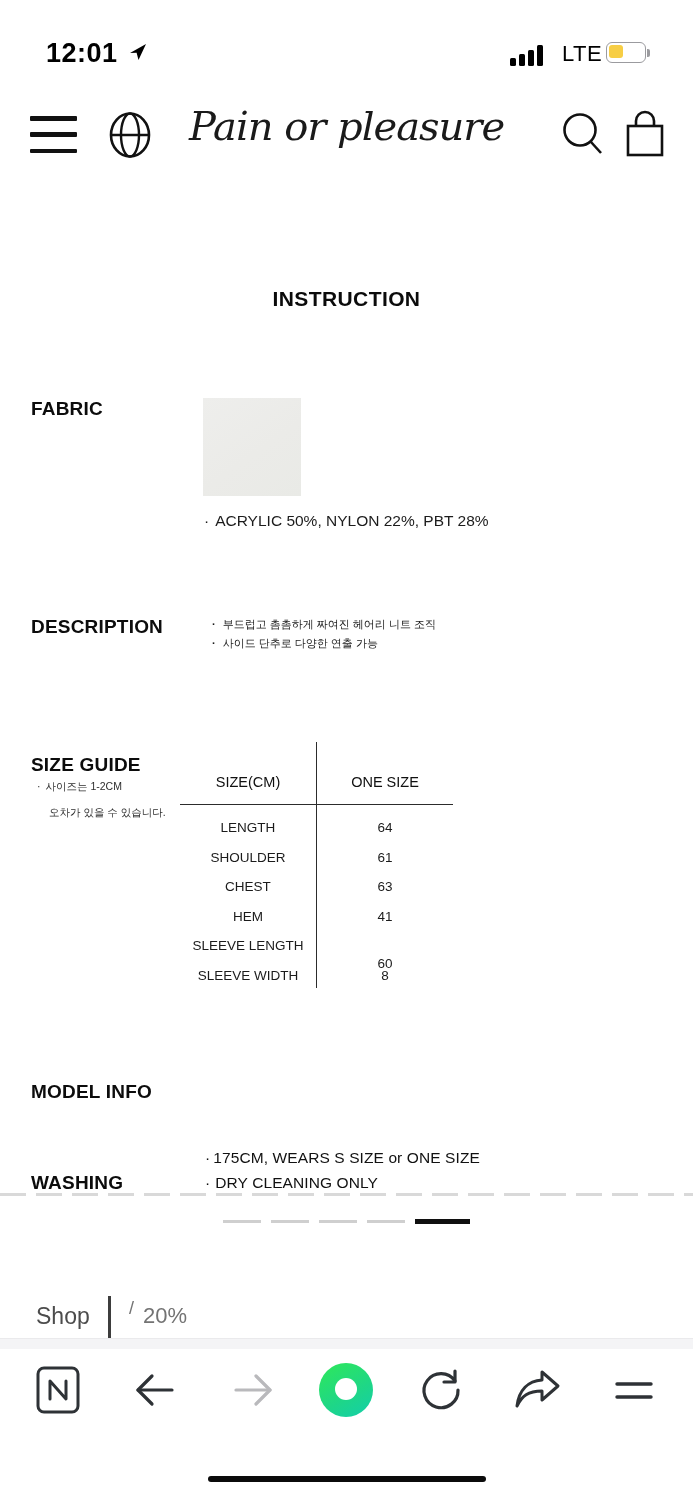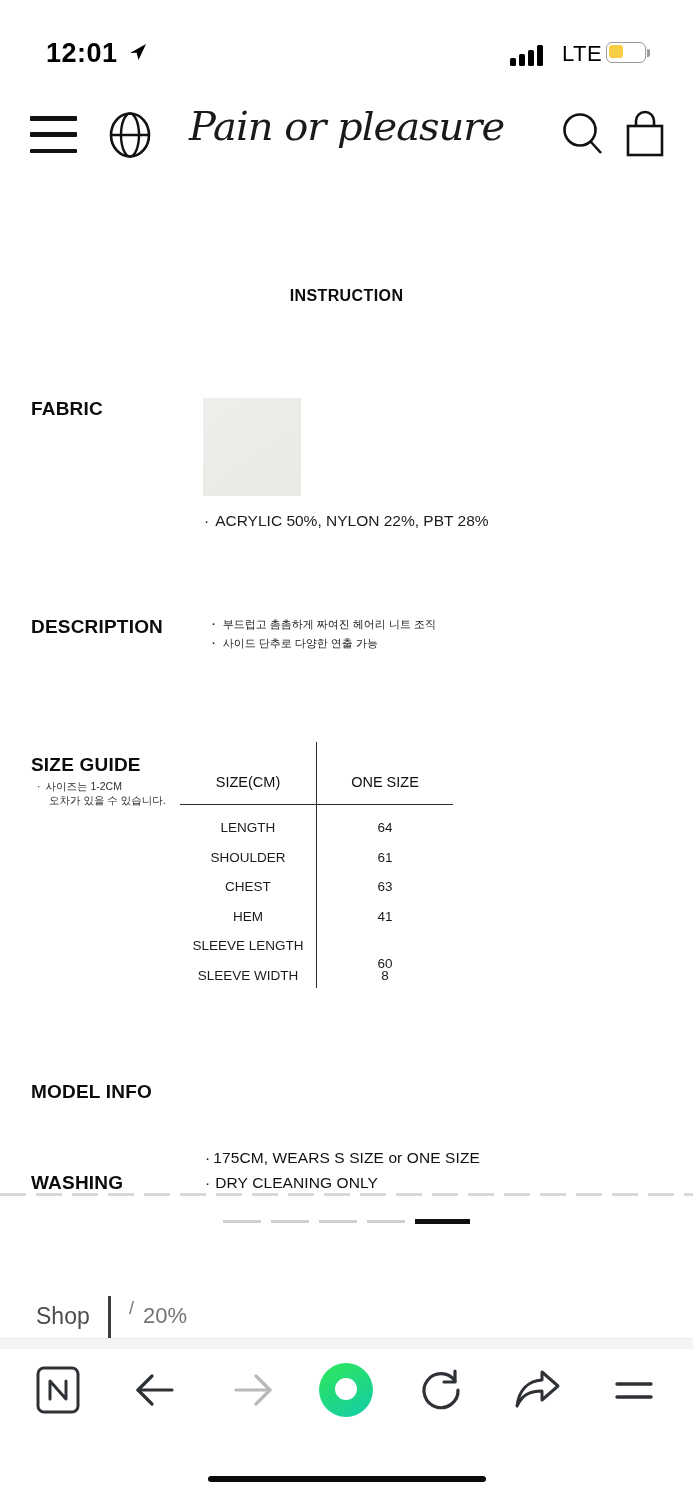--- a/index.html
+++ b/index.html
@@ -18,33 +18,33 @@
   .batt .fill { position:absolute; left:2px; top:2px; width:14px; height:13px; background:#f7ce45; border-radius:3px; }
   .batt .nub { position:absolute; right:-5px; top:6px; width:3px; height:8px; background:#9b9b9f; border-radius:0 2px 2px 0; }
 
   
   .burger { left:30px; top:116px; width:47px; height:37px; display:flex; flex-direction:column; justify-content:space-between; cursor:pointer; }
   .burger i { display:block; height:4.5px; background:#111; border-radius:1px; }
   .brand { left:0; right:0; top:103px; text-align:center; font-family:"DejaVu Serif","Liberation Serif",serif; font-style:italic; font-size:40px; font-weight:500; color:#1a1a1a; letter-spacing:-1px; }
 
   
   .sec { font-size:19px; font-weight:700; color:#0c0c0c; letter-spacing:0.2px; }
-  .insttitle { left:0; right:0; top:287px; text-align:center; font-size:16px; font-weight:700; color:#0b0b0b; letter-spacing:0.4px; }
+  .insttitle { left:0; right:0; top:287px; text-align:center; font-size:21px; font-weight:700; color:#0b0b0b; letter-spacing:0.4px; }
 
   .swatch { left:203px; top:398px; width:98px; height:98px; background:linear-gradient(145deg,#eeeeec 0%,#ebebe8 55%,#e9eae6 100%); }
   .comp { left:204px; top:512px; font-size:15.5px; color:#1c1c1c; }
   .dot { margin-right:6px; }
 
   .blist { font-size:11px; color:#1b1b1b; font-weight:500; line-height:19.3px; }
   .blist .row { white-space:nowrap; }
   .blist .b { margin-right:7px; font-weight:700; }
 
   .sg-note { left:37px; top:779px; font-size:10.5px; color:#2e2e2e; line-height:14px; }
   .sg-note .b { margin-right:5px; }
-  .sg-note .l2 { margin-left:12px; }
+  .sg-note .l2 { margin-left:12px;margin-top:12px; }
 
   .sg-vline { left:316px; top:742px; width:1px; height:246px; background:#2c2c2c; }
   .sg-hline { left:180px; top:804px; width:273px; height:1px; background:#2c2c2c; }
   .sg-hcell { top:774px; font-size:14.5px; color:#101010; text-align:center; }
   .sg-name { left:180px; width:136px; }
   .sg-val { left:317px; width:136px; }
   .sg-row-name { left:180px; width:136px; text-align:center; font-size:13.5px; color:#1b1b1b; }
   .sg-row-val { left:317px; width:136px; text-align:center; font-size:13.5px; color:#1b1b1b; }
 
   .infoline { font-size:15.5px; color:#111; letter-spacing:0.1px; }

